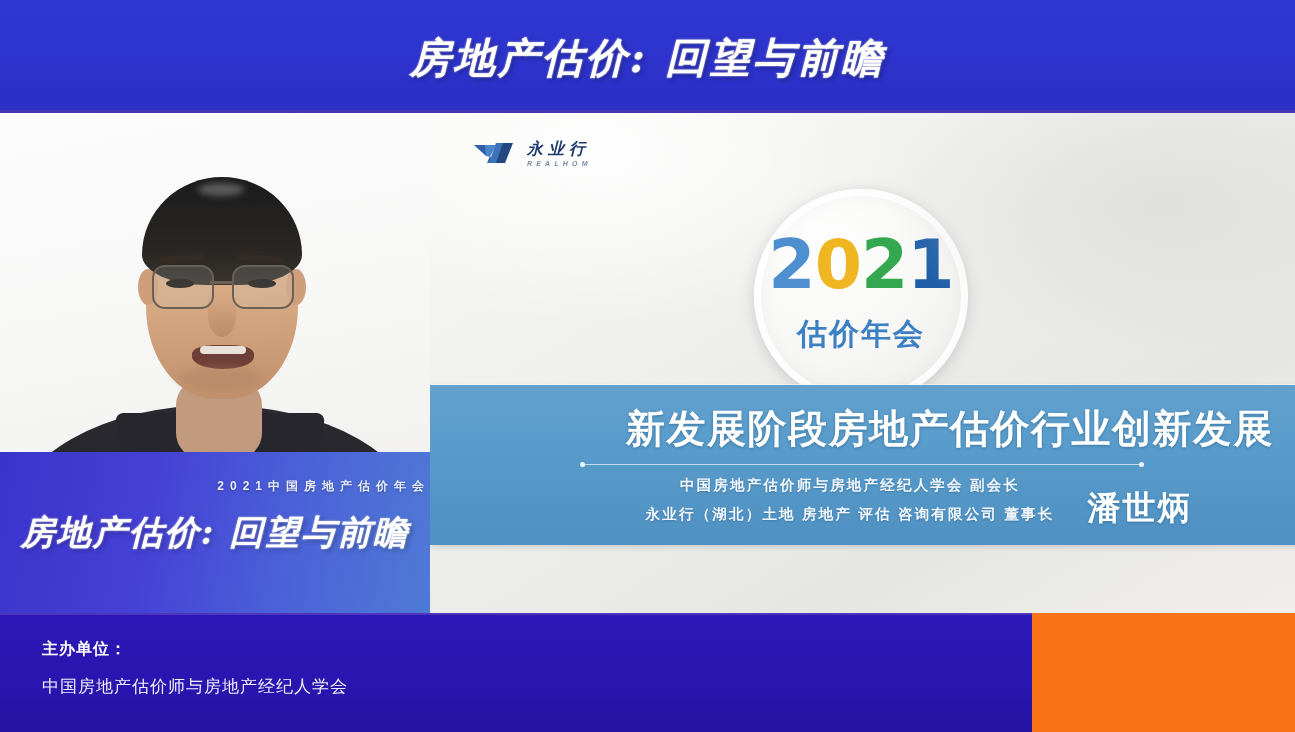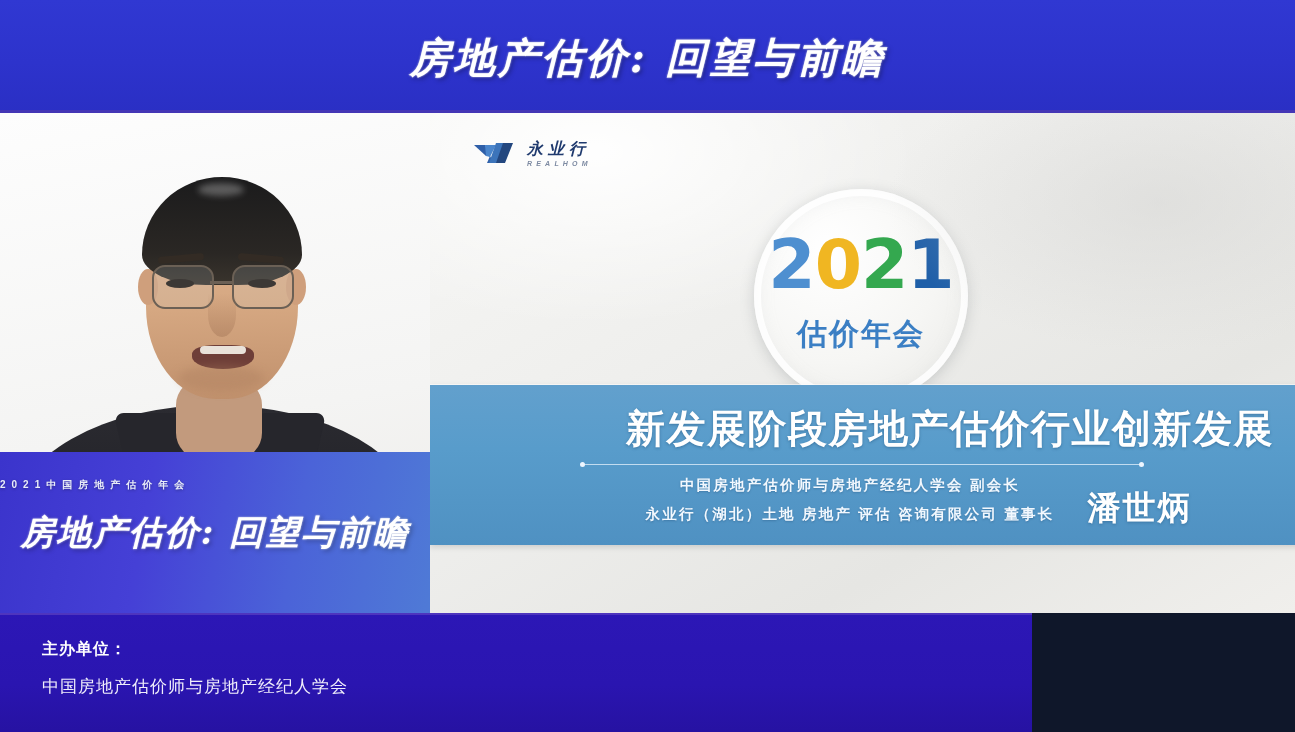--- a/index.html
+++ b/index.html
@@ -8,21 +8,21 @@
     background: #000;
   }
   body {
     font-family: "Liberation Sans", "DejaVu Sans", sans-serif;
   }
   #stage {
     position: relative;
     width: 1295px;
     height: 732px;
     overflow: hidden;
-    background: #0f172a;
+    background: #f97316;
   }
 
   
   #header-banner {
     position: absolute;
     left: 0; top: 0;
     width: 1295px; height: 113px;
     background: linear-gradient(180deg, #3038d2 0%, #2d33cc 55%, #2a2fc4 100%);
     overflow: hidden;
   }
@@ -178,23 +178,23 @@
     position: absolute;
     left: 0; top: 452px;
     width: 430px; height: 161px;
     background: linear-gradient(100deg, #3b34cc 0%, #4540d6 34%, #4b63d8 68%, #4f7ad6 100%);
     overflow: hidden;
   }
   #overlay-kicker {
     position: absolute;
     left: 0; top: 26px;
     width: 100%;
-    text-align: left;
+    text-align: right;
     color: #e8ecf8;
-    font-size: 10px;
+    font-size: 12px;
     letter-spacing: 6px;
     font-weight: 600;
     text-shadow: 0 1px 3px rgba(0,0,0,0.3);
     white-space: nowrap;
   }
   #overlay-title {
     position: absolute;
     left: 0; top: 58px;
     width: 100%;
     text-align: center;

